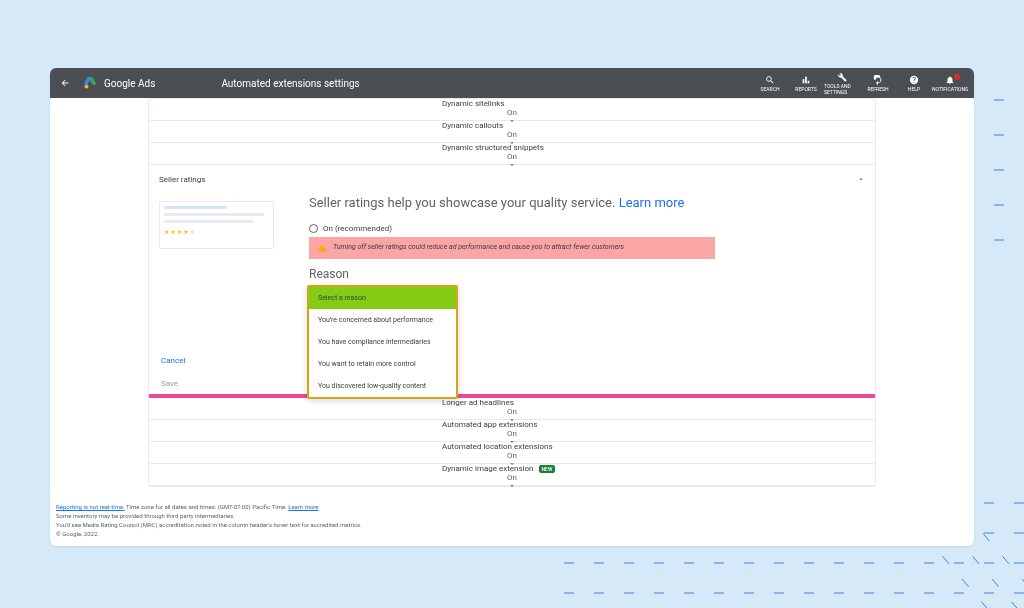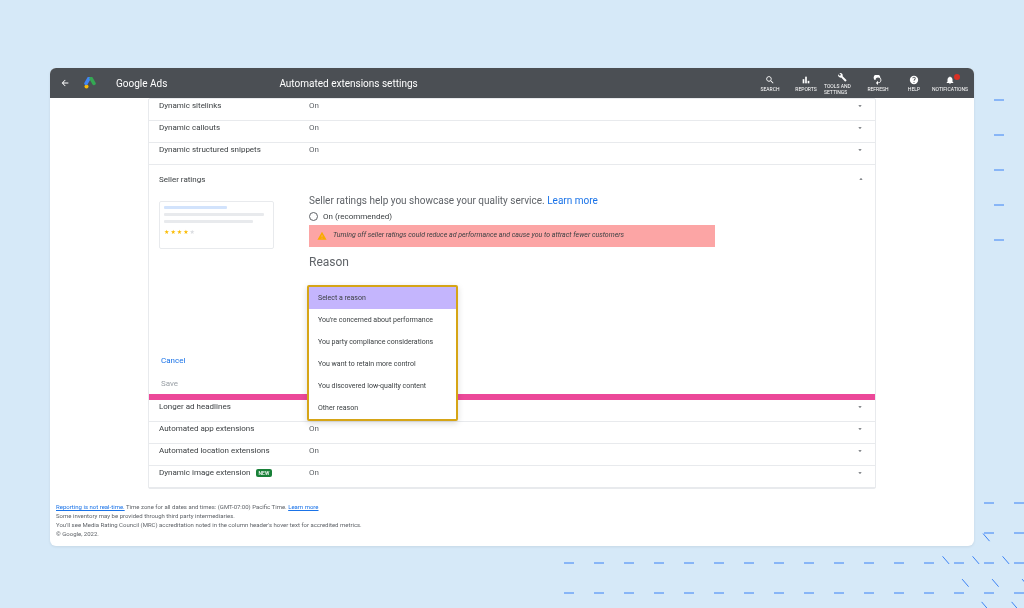--- a/index.html
+++ b/index.html
@@ -1,60 +1,60 @@
 <!DOCTYPE html>
 <html><head>
 <meta charset="utf-8">
 <style>
 * { margin: 0; padding: 0; box-sizing: border-box; font-family: Roboto, Arial, sans-serif; }
 body { background: #d6e9f8; width: 1024px; height: 608px; overflow: hidden; position: relative; }
 .shell { position: absolute; left: 50px; top: 68px; width: 924px; height: 478px; background: #ffffff; border-radius: 6px; overflow: hidden; box-shadow: 0 1px 3px rgba(0,0,0,0.08); }
 .topbar { height: 30px; background: #4b4f54; display: flex; align-items: center; color: #fff; font-size: 10px; }
 .back { width: 30px; display: flex; align-items: center; justify-content: center; cursor: pointer; }
 .back svg { width: 10px; height: 10px; }
-.logo { display: flex; align-items: center; gap: 20px; padding-left: 4px; }
+.logo { display: flex; align-items: center; gap: 8px; padding-left: 4px; }
 .logo-mark { width: 12px; height: 12px; }
-.title { margin-left: 112px; font-size: 10px; font-weight: 400; }
+.title { margin-left: 66px; font-size: 10px; font-weight: 400; }
 .toolbtns { margin-left: auto; display: flex; padding-right: 6px; }
 .toolbtn { display: flex; flex-direction: column; align-items: center; justify-content: center; width: 36px; color: #fff; font-size: 5px; cursor: pointer; position: relative; }
 .toolbtn svg { width: 10px; height: 10px; margin-bottom: 1px; }
 .notif-dot { position: absolute; top: 2px; right: 8px; width: 6px; height: 6px; background: #d93025; border-radius: 50%; }
 .content { padding: 0; }
-.row { display: flex; align-items: center; height: 22px; border-bottom: 1px solid #e8eaed; padding: 0 0 8px 0; font-size: 8px; color: #3c4043; cursor: pointer; }
+.row { display: flex; align-items: center; height: 22px; border-bottom: 1px solid #e8eaed; padding: 0 0 8px 0; font-size: 8px; color: #3c4043; cursor: pointer; flex-direction: column; }
 .row .label { width: 160px; padding-left: 10px; display: flex; align-items: center; gap: 5px; }
 .row .value { flex: 1; color: #5f6368; }
 .row .chev { width: 30px; display: flex; align-items: center; justify-content: center; }
 .row .chev svg { width: 8px; height: 8px; fill: #5f6368; }
 .sect-wrap { margin: 0 98px; border: 1px solid #e8eaed; border-radius: 2px; }
-.expanded { border-bottom: 6px solid #ec4899; position: relative; }
+.expanded { border-bottom: 4px solid #ec4899; position: relative; }
 .exp-header { display: flex; padding: 10px; font-size: 8px; }
 .exp-header .label { width: 150px; color: #3c4043; }
 .exp-body { padding: 0 0 0 160px; font-size: 8px; color: #5f6368; position: relative; min-height: 155px; }
 .preview { position: absolute; left: 10px; top: 6px; width: 115px; height: 48px; border: 1px solid #e8eaed; border-radius: 2px; padding: 4px; }
 .preview .psk { height: 3px; background: #e8eaed; border-radius: 1px; margin-bottom: 4px; }
 .preview .psk.hdr { width: 60%; background: #d2e3fc; }
 .preview .psk.w1 { width: 95%; }
 .preview .psk.w2 { width: 85%; }
 .preview .stars { display: flex; gap: 1px; margin-top: 6px; }
 .preview .stars span { color: #fbbc04; font-size: 6px; line-height: 1; }
-.desc-line { font-size: 10px; margin-bottom: 6px; }
+.desc-line { font-size: 13px; margin-bottom: 14px; }
 .desc-line a { color: #1a73e8; text-decoration: none; cursor: pointer; }
 .radio-row { display: flex; align-items: flex-end; gap: 5px; margin-bottom: 4px; font-size: 8px; color: #3c4043; cursor: pointer; }
 .radio { width: 9px; height: 9px; border-radius: 50%; border: 1.5px solid #5f6368; display: flex; align-items: center; justify-content: center; }
 .radio.sel { border-color: #1a73e8; }
 .radio.sel::after { content: ''; width: 4px; height: 4px; background: #1a73e8; border-radius: 50%; }
 .warn { background: #fca5a5; padding: 6px 8px; display: flex; align-items: flex-start; gap: 6px; font-size: 7px; color: #3c4043; width: 406px; margin-top: 4px; font-style: italic; }
 .warn svg { width: 10px; height: 10px; flex-shrink: 0; }
 .reason-lbl { font-size: 12px; color: #5f6368; margin-top: 8px; }
 .actions { display: flex; justify-content: flex-end; gap: 14px; padding: 6px 12px; font-size: 8px; flex-direction: column; }
 .actions .cancel { color: #1a73e8; cursor: pointer; }
 .actions .save { color: #9aa0a6; cursor: pointer; }
 .dropdown { position: absolute; left: 158px; top: 90px; width: 151px; background: #fff; border: 2px solid #d6a516; border-radius: 2px; box-shadow: 0 2px 6px rgba(0,0,0,0.15); z-index: 10; }
 .dropdown .item { padding: 7px 9px; font-size: 7px; color: #3c4043; cursor: pointer; }
-.dropdown .item.hover { background: #c4b5fd; }
+.dropdown .item.hover { background: #84cc16; }
 .new-badge { display: inline-block; background: #188038; color: #fff; font-size: 5px; padding: 1px 3px; border-radius: 2px; font-weight: 500; }
 .footer { position: absolute; bottom: 8px; left: 6px; font-size: 6px; color: #5f6368; line-height: 1.5; }
 .footer a { color: #1a73e8; text-decoration: underline; cursor: pointer; }
 .decor { position: absolute; z-index: -1; }
 .decor.d1 { right: -30px; top: 80px; width: 120px; height: 200px; }
 .decor.d2 { right: -20px; bottom: -20px; width: 480px; height: 140px; }
 .decor svg { width: 100%; height: 100%; }
 </style>
 </head>
 <body>
@@ -207,24 +207,23 @@
             <svg viewBox="0 0 24 24">
                 <path fill="#f9ab00" d="M1 21h22L12 2 1 21zm12-3h-2v-2h2v2zm0-4h-2v-4h2v4z"></path>
               </svg>
             <span>Turning off seller ratings could reduce ad performance and cause you to attract fewer customers</span>
           </div>
           <div class="reason-lbl">Reason</div>
 
           <div class="dropdown">
             <div class="item hover">Select a reason</div>
             <div class="item">You're concerned about performance</div>
-            <div class="item">You party compliance considerations</div>
+            <div class="item">You have compliance intermediaries</div>
             <div class="item">You want to retain more control</div>
             <div class="item">You discovered low-quality content</div>
-            <div class="item">Other reason</div>
           </div>
         </div>
         <div class="actions">
           <span class="cancel">Cancel</span>
           <span class="save">Save</span>
         </div>
       </div>
 
       <div class="row">
         <div class="label">

